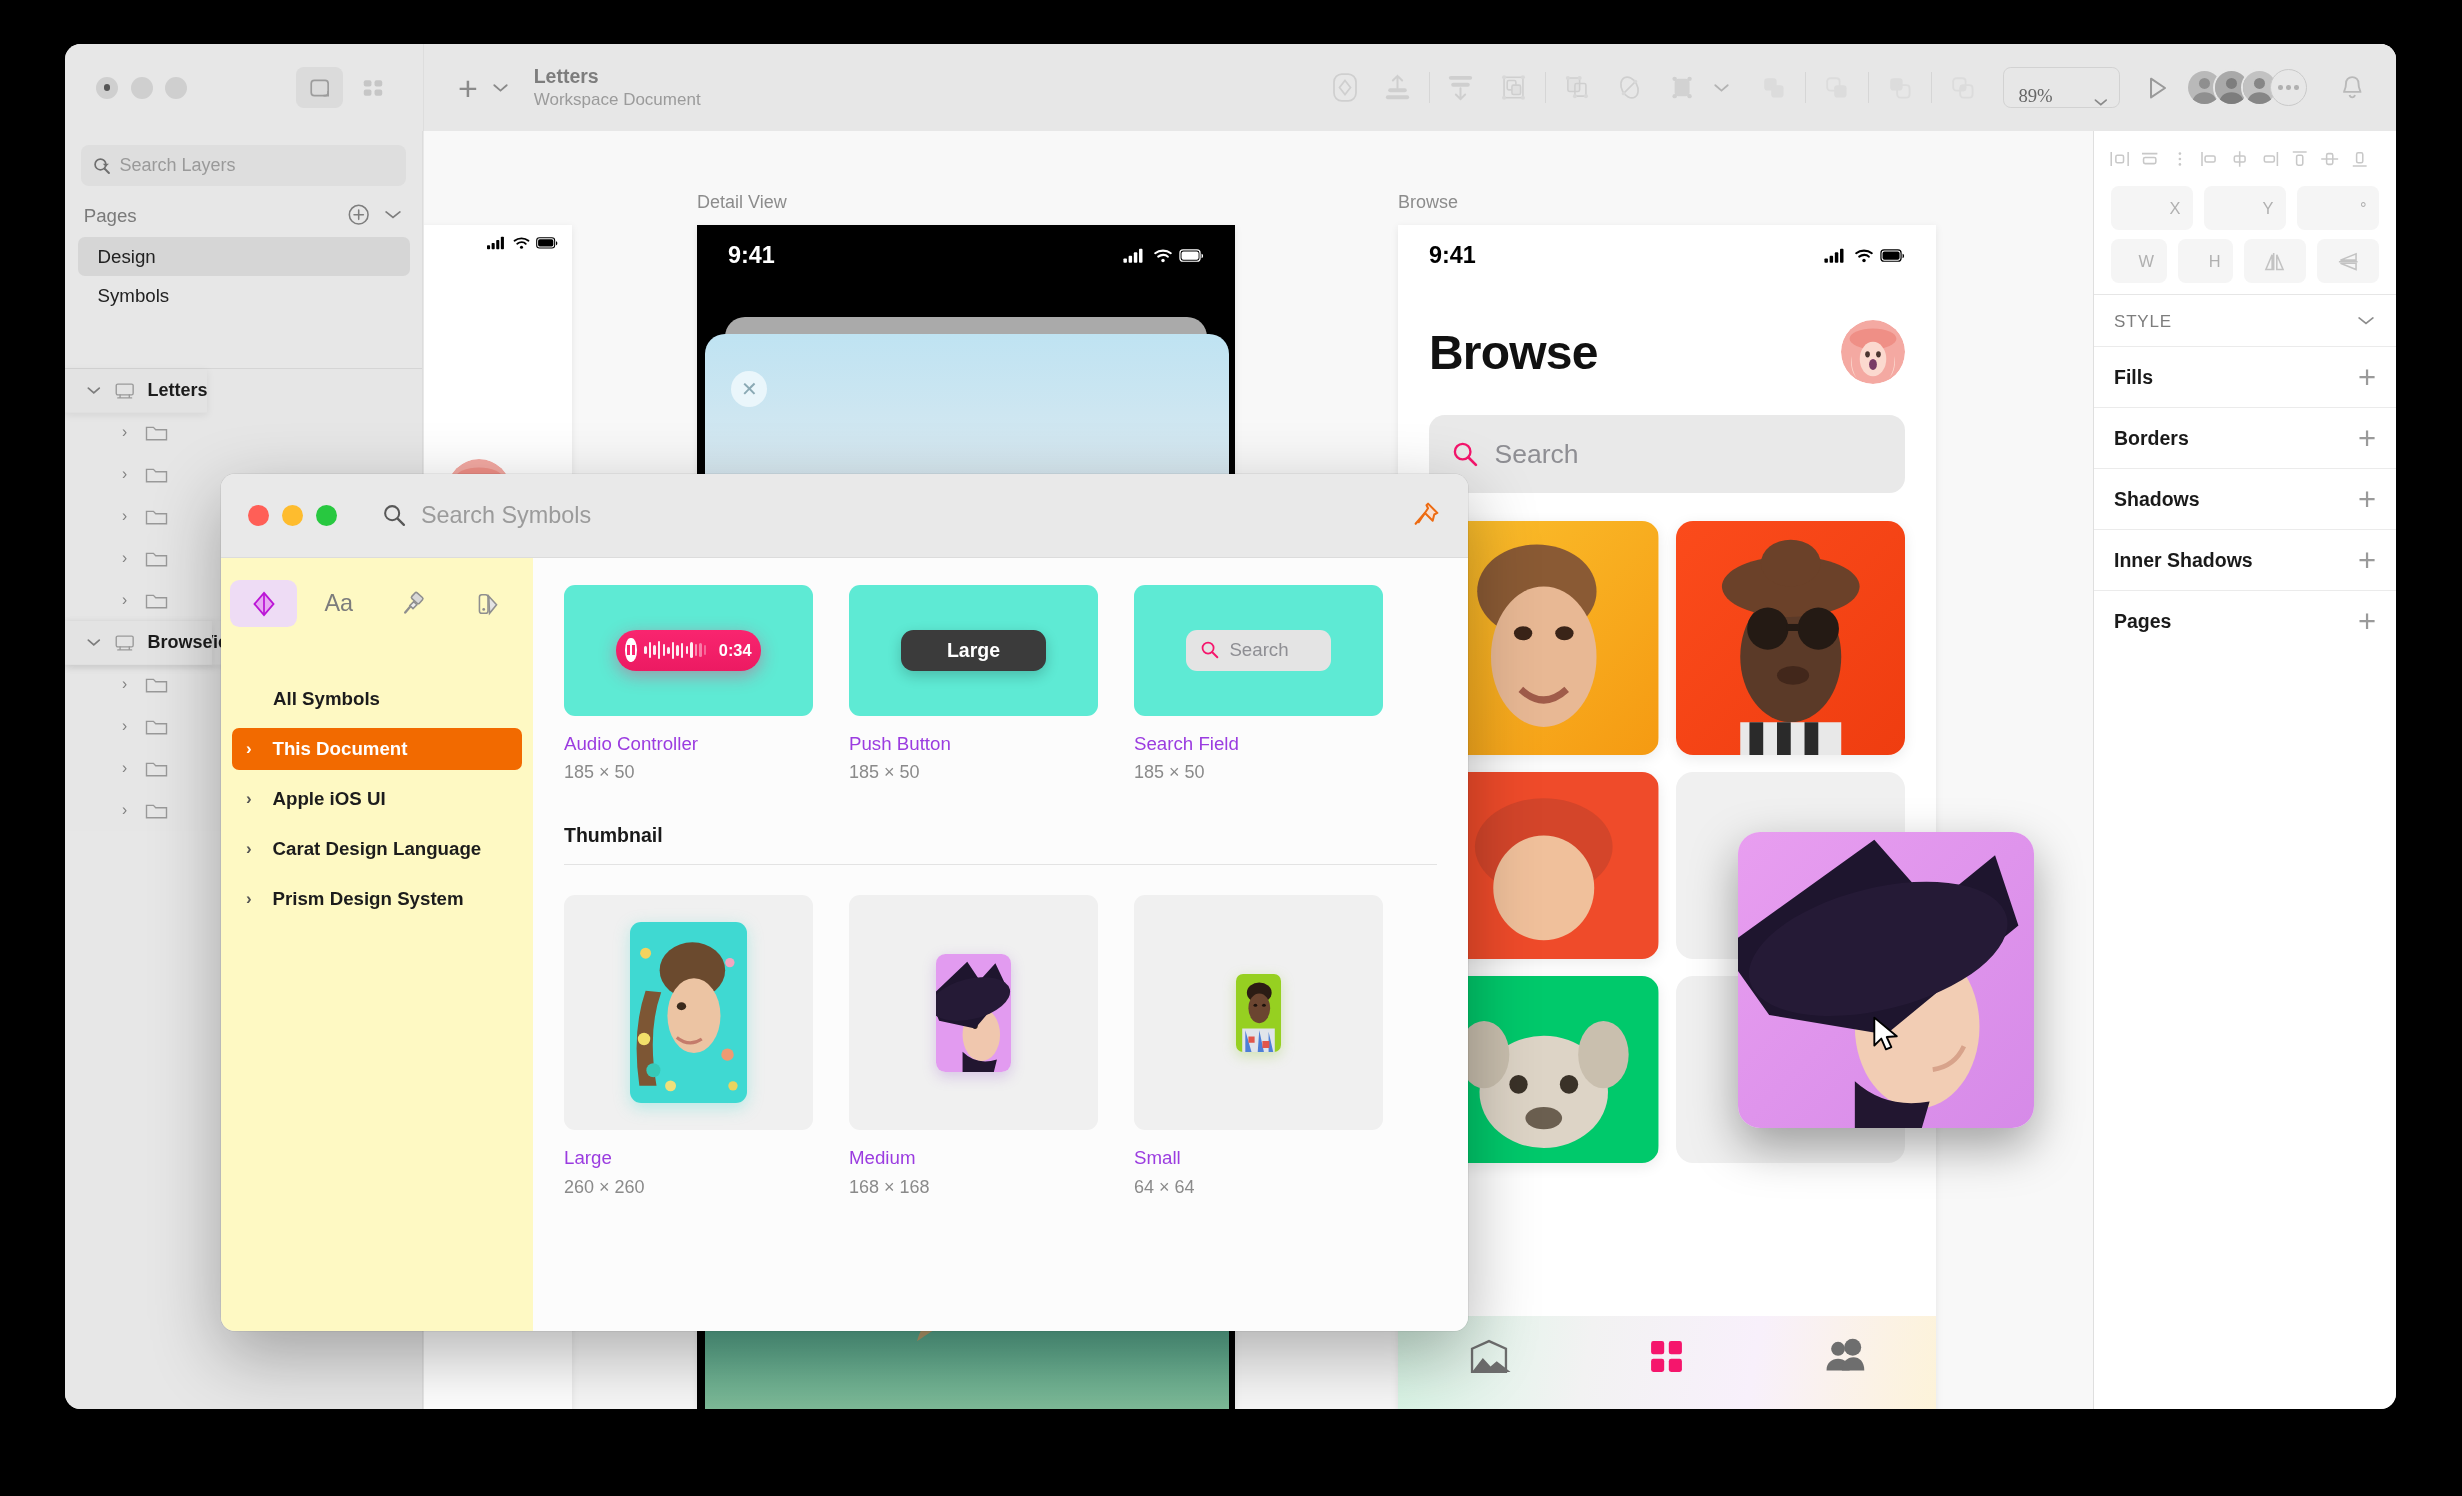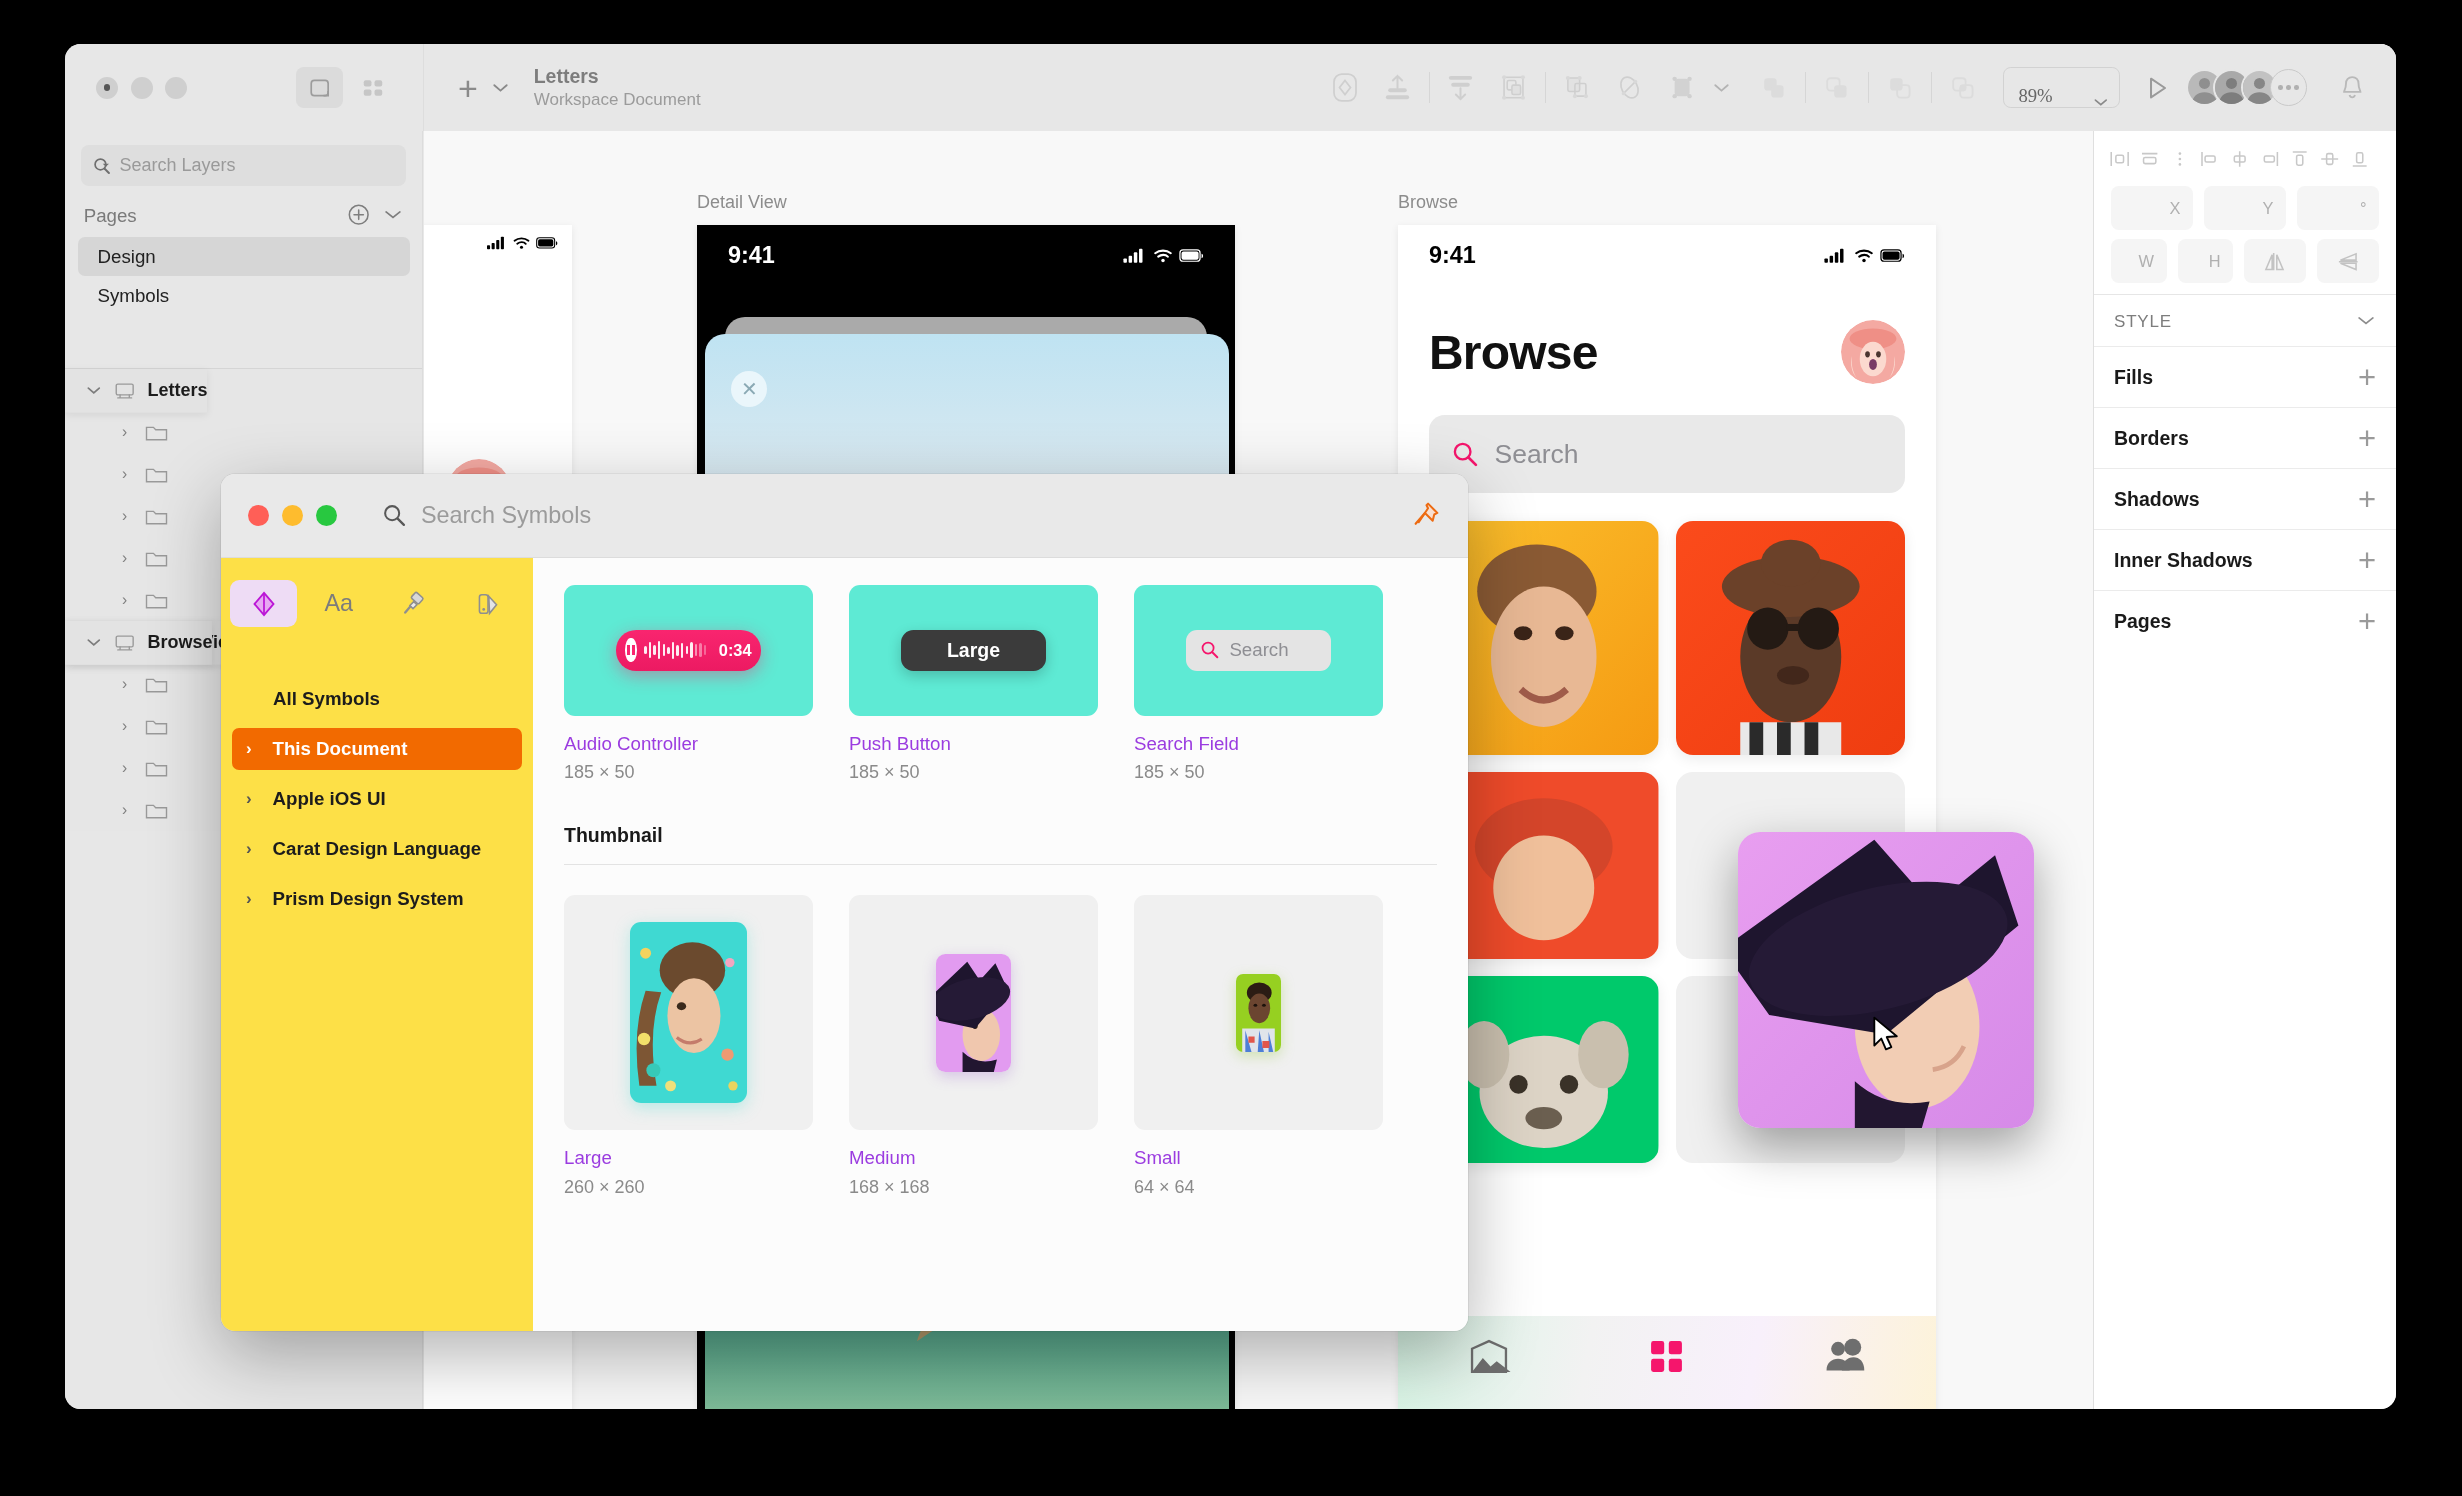--- a/index.html
+++ b/index.html
@@ -163,21 +163,21 @@
   .sym-title {
     height: 84px; background: #e9e9e9; display:flex; align-items:center; padding: 0 26.5px; gap: 0;
     border-bottom: 0.8px solid #dcdcdc;
   }
   .sym-tl { display:flex; gap: 13.2px; }
   .sym-tl i { width: 21px; height:21px; border-radius:50%; display:block; }
   .sym-search { display:flex; align-items:center; gap: 14px; margin-left: 45px; }
   .sym-search .ph { font-size: 23.4px; color:#9b9b9b; }
   .sym-pin { margin-left:auto; }
   .sym-body { display:flex; height: calc(100% - 84px); }
-  .sym-side { width: 312px; background: #fde047; padding-top: 22px; }
+  .sym-side { width: 312px; background: #fef9c3; padding-top: 22px; }
   .sym-tabs { display:flex; align-items:center; gap: 7.8px; padding-left: 9.4px; }
   .sym-tab { width: 67px; height: 47px; border-radius: 9.4px; display:flex;align-items:center;justify-content:center; }
   .sym-tab.active { background: #eedcf5; }
   .sym-tab .aa { font-size: 23.4px; color:#7c7c7c; }
   .sym-list { margin-top: 51px; }
   .sym-item { height: 42px; margin: 8px 11px; border-radius: 7px; display:flex; align-items:center; padding-left: 14px; gap: 14px; }
   .sym-item .cr { width: 12.5px; font-size: 17px; color: #555; font-weight: bold; }
   .sym-item .lb { font-size: 18.7px; font-weight: bold; color:#1c1c1c; }
   .sym-item.sel { background: #f26a00; }
   .sym-item.sel .lb, .sym-item.sel .cr { color: #fff; }

